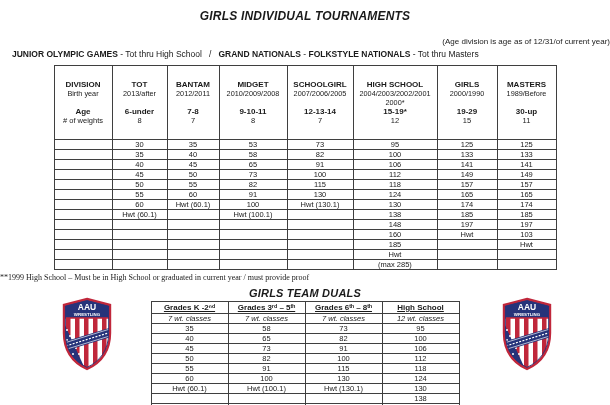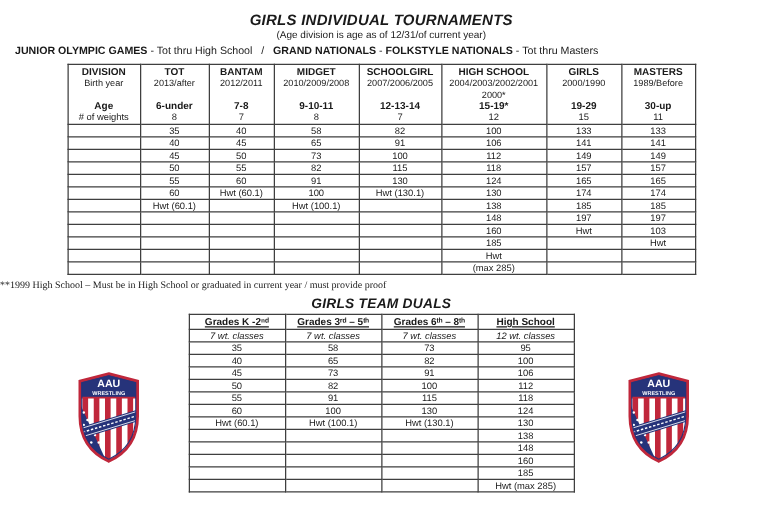--- a/index.html
+++ b/index.html
@@ -4,29 +4,29 @@
 <style>
   html,body{margin:0;padding:0;}
   body{
     width:610px;height:405px;position:relative;overflow:hidden;
     background:#ffffff;color:#1a1a1a;
     font-family:"Liberation Sans", sans-serif;
   }
   .page{position:absolute;inset:0;}
 
   .title{margin-top:9px;text-align:center;font-size:12px;font-weight:bold;font-style:italic;letter-spacing:.2px;}
-  .subtitle{margin-top:0;text-align:center;font-size:8px;}
+  .subtitle{margin-top:14px;text-align:right;font-size:8px;}
   .events{margin-top:3px;text-align:left;font-size:8.5px;white-space:pre;padding-left:12px;}
   .events .b{font-weight:bold;}
 
   table{border-collapse:collapse;table-layout:fixed;}
   .main{width:502px;margin:6px auto 0;}
   .main th,.main td{border:1px solid #3f3f3f;text-align:center;padding:0;}
   .main td{height:9px;line-height:9px;font-size:7.5px;white-space:nowrap;overflow:hidden;}
-  .main th{vertical-align:top;padding:1px 0;font-weight:normal;margin-left:10px;}
+  .main th{vertical-align:top;padding:14px 0;font-weight:normal;margin-left:10px;}
   .hname{font-weight:bold;font-size:8px;line-height:9px;}
   .hbirth{font-size:7.3px;line-height:9px;}
   .hbirth2{font-size:7.3px;line-height:9px;min-height:9px;}
   .hage{font-weight:bold;font-size:8px;line-height:9px;}
   .hweights{font-size:7.5px;line-height:9px;}
 
   .footnote{margin-top:3px;text-align:left;font-size:8px;font-family:Liberation Serif, serif;}
 
   .duals-title{margin-top:5px;text-align:center;font-size:11px;font-weight:bold;font-style:italic;letter-spacing:.2px;}
   .duals{width:308px;margin:2px auto 0;}
@@ -113,20 +113,30 @@
           <th>
             <div class="hname">MASTERS</div>
             <div class="hbirth">1989/Before</div>
             <div class="hbirth2">&nbsp;</div>
             <div class="hage">30-up</div>
             <div class="hweights">11</div>
           </th>
         </tr>
     </thead>
     <tbody>
+        <tr>
+          <td></td>
+          <td>30</td>
+          <td>35</td>
+          <td>53</td>
+          <td>73</td>
+          <td>95</td>
+          <td>125</td>
+          <td>125</td>
+        </tr>
         <tr>
           <td></td>
           <td>35</td>
           <td>40</td>
           <td>58</td>
           <td>82</td>
           <td>100</td>
           <td>133</td>
           <td>133</td>
         </tr>

